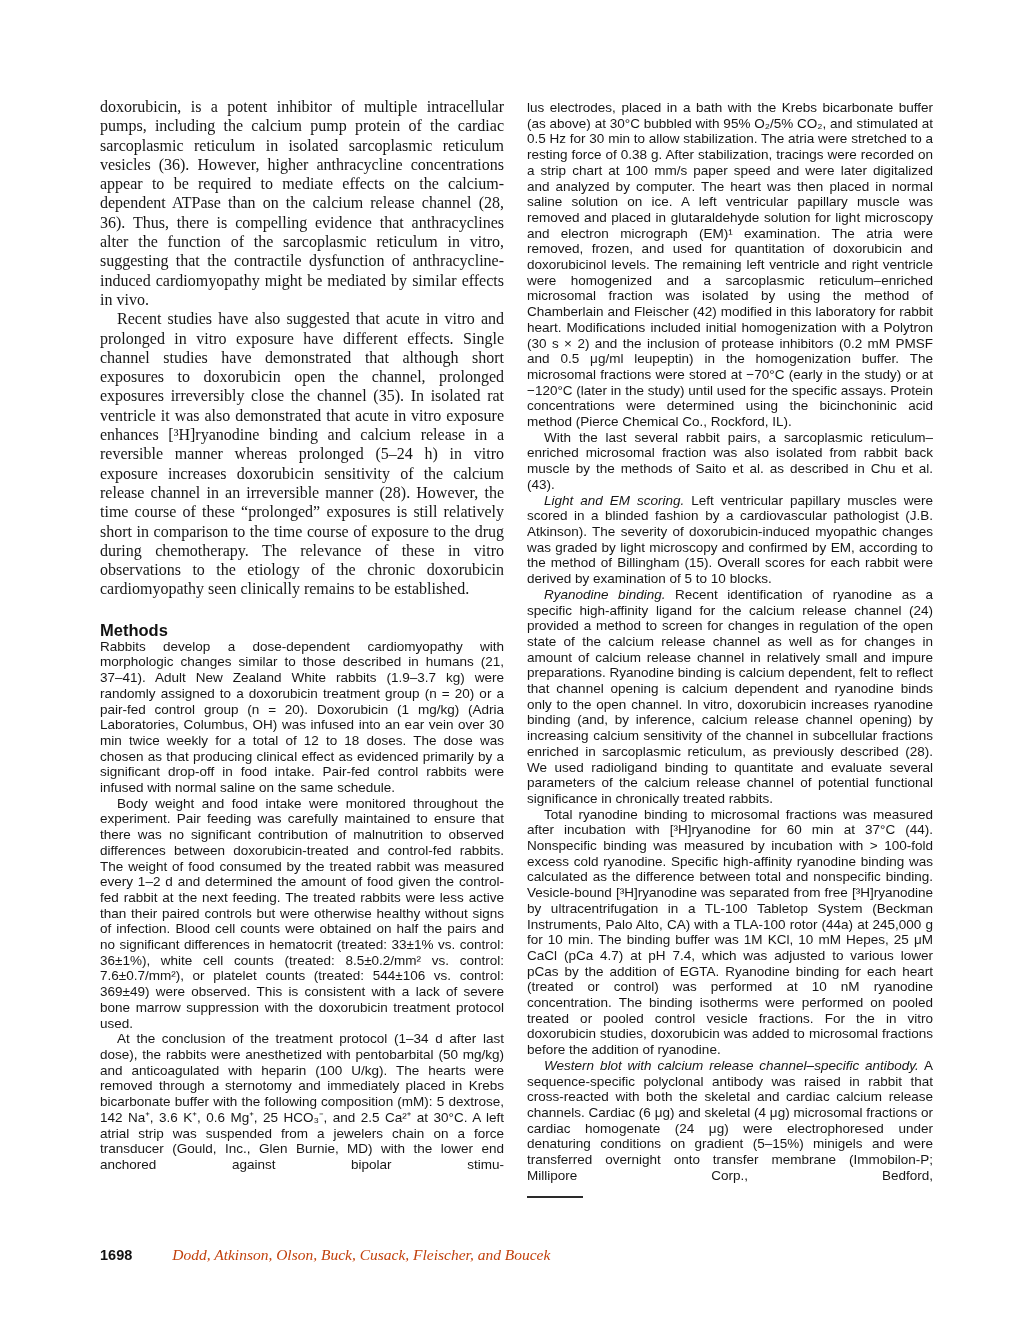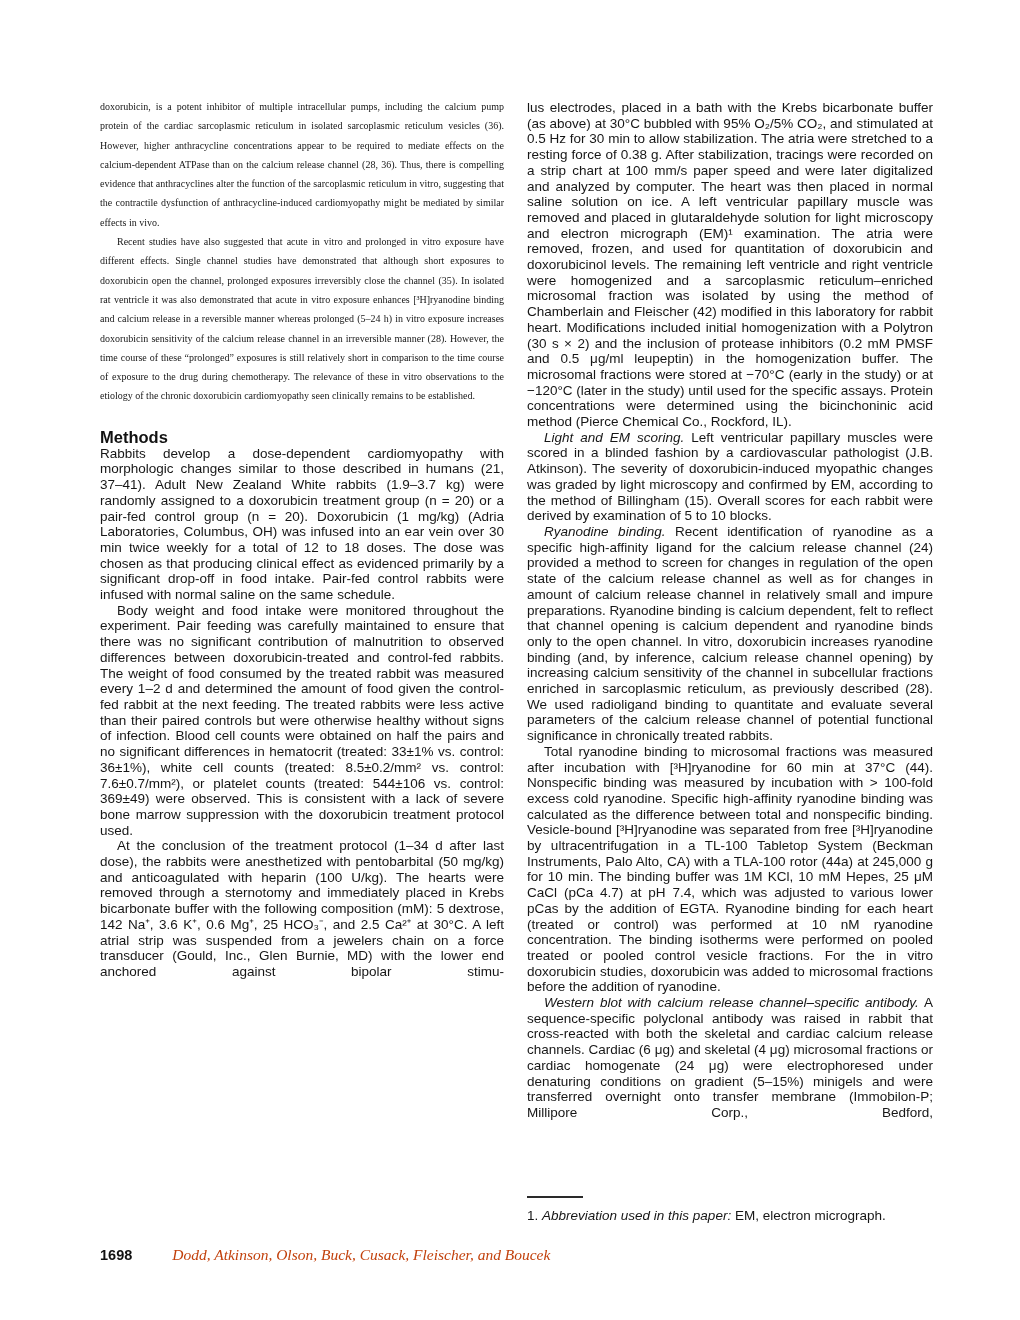--- a/index.html
+++ b/index.html
@@ -15,21 +15,21 @@
   .col {
     position: absolute;
     top: 97px;
   }
   #left-col  { left: 100px; width: 404px; }
   #right-col { left: 527px; width: 406px; top: 100px; }
 
   p.intro {
     margin: 0;
     font-family: "Liberation Serif", serif;
-    font-size: 10px;
+    font-size: 16px;
     line-height: 19.3px;
     text-align: justify;
   }
   p.mtext {
     margin: 0;
     font-family: Liberation Sans, sans-serif;
     font-size: 13.5px;
     line-height: 15.7px;
     text-align: justify;
   }
@@ -96,32 +96,32 @@
 
     <h2 class="methods-heading">Methods</h2>
 
     <p class="mtext">Rabbits develop a dose-dependent cardiomyopathy with morphologic changes similar to those described in humans (21, 37–41). Adult New Zealand White rabbits (1.9–3.7 kg) were randomly assigned to a doxorubicin treatment group (n = 20) or a pair-fed control group (n = 20). Doxorubicin (1 mg/kg) (Adria Laboratories, Columbus, OH) was infused into an ear vein over 30 min twice weekly for a total of 12 to 18 doses. The dose was chosen as that producing clinical effect as evidenced primarily by a significant drop-off in food intake. Pair-fed control rabbits were infused with normal saline on the same schedule.</p>
     <p class="mtext indent">Body weight and food intake were monitored throughout the experiment. Pair feeding was carefully maintained to ensure that there was no significant contribution of malnutrition to observed differences between doxorubicin-treated and control-fed rabbits. The weight of food consumed by the treated rabbit was measured every 1–2 d and determined the amount of food given the control-fed rabbit at the next feeding. The treated rabbits were less active than their paired controls but were otherwise healthy without signs of infection. Blood cell counts were obtained on half the pairs and no significant differences in hematocrit (treated: 33±1% vs. control: 36±1%), white cell counts (treated: 8.5±0.2/mm² vs. control: 7.6±0.7/mm²), or platelet counts (treated: 544±106 vs. control: 369±49) were observed. This is consistent with a lack of severe bone marrow suppression with the doxorubicin treatment protocol used.</p>
     <p class="mtext indent cont">At the conclusion of the treatment protocol (1–34 d after last dose), the rabbits were anesthetized with pentobarbital (50 mg/kg) and anticoagulated with heparin (100 U/kg). The hearts were removed through a sternotomy and immediately placed in Krebs bicarbonate buffer with the following composition (mM): 5 dextrose, 142 Na⁺, 3.6 K⁺, 0.6 Mg⁺, 25 HCO₃⁻, and 2.5 Ca²⁺ at 30°C. A left atrial strip was suspended from a jewelers chain on a force transducer (Gould, Inc., Glen Burnie, MD) with the lower end anchored against bipolar stimu-</p>
   </div>
 
   <div id="right-col" class="col">
     <p class="mtext">lus electrodes, placed in a bath with the Krebs bicarbonate buffer (as above) at 30°C bubbled with 95% O₂/5% CO₂, and stimulated at 0.5 Hz for 30 min to allow stabilization. The atria were stretched to a resting force of 0.38 g. After stabilization, tracings were recorded on a strip chart at 100 mm/s paper speed and were later digitalized and analyzed by computer. The heart was then placed in normal saline solution on ice. A left ventricular papillary muscle was removed and placed in glutaraldehyde solution for light microscopy and electron micrograph (EM)¹ examination. The atria were removed, frozen, and used for quantitation of doxorubicin and doxorubicinol levels. The remaining left ventricle and right ventricle were homogenized and a sarcoplasmic reticulum–enriched microsomal fraction was isolated by using the method of Chamberlain and Fleischer (42) modified in this laboratory for rabbit heart. Modifications included initial homogenization with a Polytron (30 s × 2) and the inclusion of protease inhibitors (0.2 mM PMSF and 0.5 μg/ml leupeptin) in the homogenization buffer. The microsomal fractions were stored at −70°C (early in the study) or at −120°C (later in the study) until used for the specific assays. Protein concentrations were determined using the bicinchoninic acid method (Pierce Chemical Co., Rockford, IL).</p>
+    <p class="mtext indent">With the last several rabbit pairs, a sarcoplasmic reticulum–enriched microsomal fraction was also isolated from rabbit back muscle by the methods of Saito et al. as described in Chu et al. (43).</p>
 
     <p class="mtext indent"><span class="runin">Light and EM scoring.</span><span> Left ventricular papillary muscles were scored in a blinded fashion by a cardiovascular pathologist (J.B. Atkinson). The severity of doxorubicin-induced myopathic changes was graded by light microscopy and confirmed by EM, according to the method of Billingham (15). Overall scores for each rabbit were derived by examination of 5 to 10 blocks.</span></p>
 
     <p class="mtext indent"><span class="runin">Ryanodine binding.</span><span> Recent identification of ryanodine as a specific high-affinity ligand for the calcium release channel (24) provided a method to screen for changes in regulation of the open state of the calcium release channel as well as for changes in amount of calcium release channel in relatively small and impure preparations. Ryanodine binding is calcium dependent, felt to reflect that channel opening is calcium dependent and ryanodine binds only to the open channel. In vitro, doxorubicin increases ryanodine binding (and, by inference, calcium release channel opening) by increasing calcium sensitivity of the channel in subcellular fractions enriched in sarcoplasmic reticulum, as previously described (28). We used radioligand binding to quantitate and evaluate several parameters of the calcium release channel of potential functional significance in chronically treated rabbits.</span></p>
 
     <p class="mtext indent">Total ryanodine binding to microsomal fractions was measured after incubation with [³H]ryanodine for 60 min at 37°C (44). Nonspecific binding was measured by incubation with &gt; 100-fold excess cold ryanodine. Specific high-affinity ryanodine binding was calculated as the difference between total and nonspecific binding. Vesicle-bound [³H]ryanodine was separated from free [³H]ryanodine by ultracentrifugation in a TL-100 Tabletop System (Beckman Instruments, Palo Alto, CA) with a TLA-100 rotor (44a) at 245,000 g for 10 min. The binding buffer was 1M KCl, 10 mM Hepes, 25 μM CaCl (pCa 4.7) at pH 7.4, which was adjusted to various lower pCas by the addition of EGTA. Ryanodine binding for each heart (treated or control) was performed at 10 nM ryanodine concentration. The binding isotherms were performed on pooled treated or pooled control vesicle fractions. For the in vitro doxorubicin studies, doxorubicin was added to microsomal fractions before the addition of ryanodine.</p>
 
     <p class="mtext indent cont"><span class="runin">Western blot with calcium release channel–specific antibody.</span><span> A sequence-specific polyclonal antibody was raised in rabbit that cross-reacted with both the skeletal and cardiac calcium release channels. Cardiac (6 μg) and skeletal (4 μg) microsomal fractions or cardiac homogenate (24 μg) were electrophoresed under denaturing conditions on gradient (5–15%) minigels and were transferred overnight onto transfer membrane (Immobilon-P; Millipore Corp., Bedford,</span></p>
   </div>
 
   <div id="footnote">
     <div class="rule"></div>
-    <p class="mtext"><span>1. </span><span class="fn-italic">Abbreviation used in this paper:</span><span> EM, electron micrograph.</span></p>
   </div>
 
   <div id="footer">
     <span class="pagenum">1698</span><span class="running">Dodd, Atkinson, Olson, Buck, Cusack, Fleischer, and Boucek</span>
   </div>
 
 </div>
 
 </body></html>

